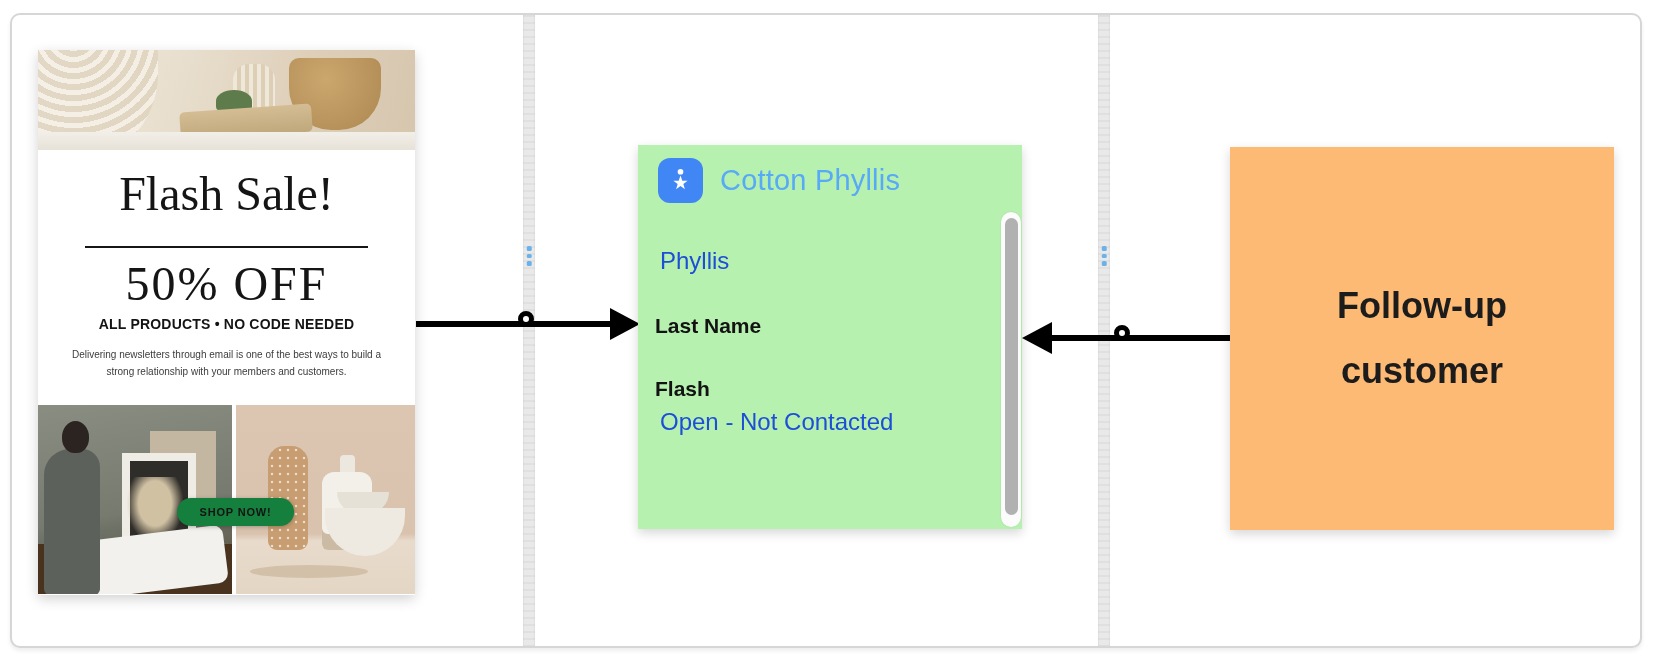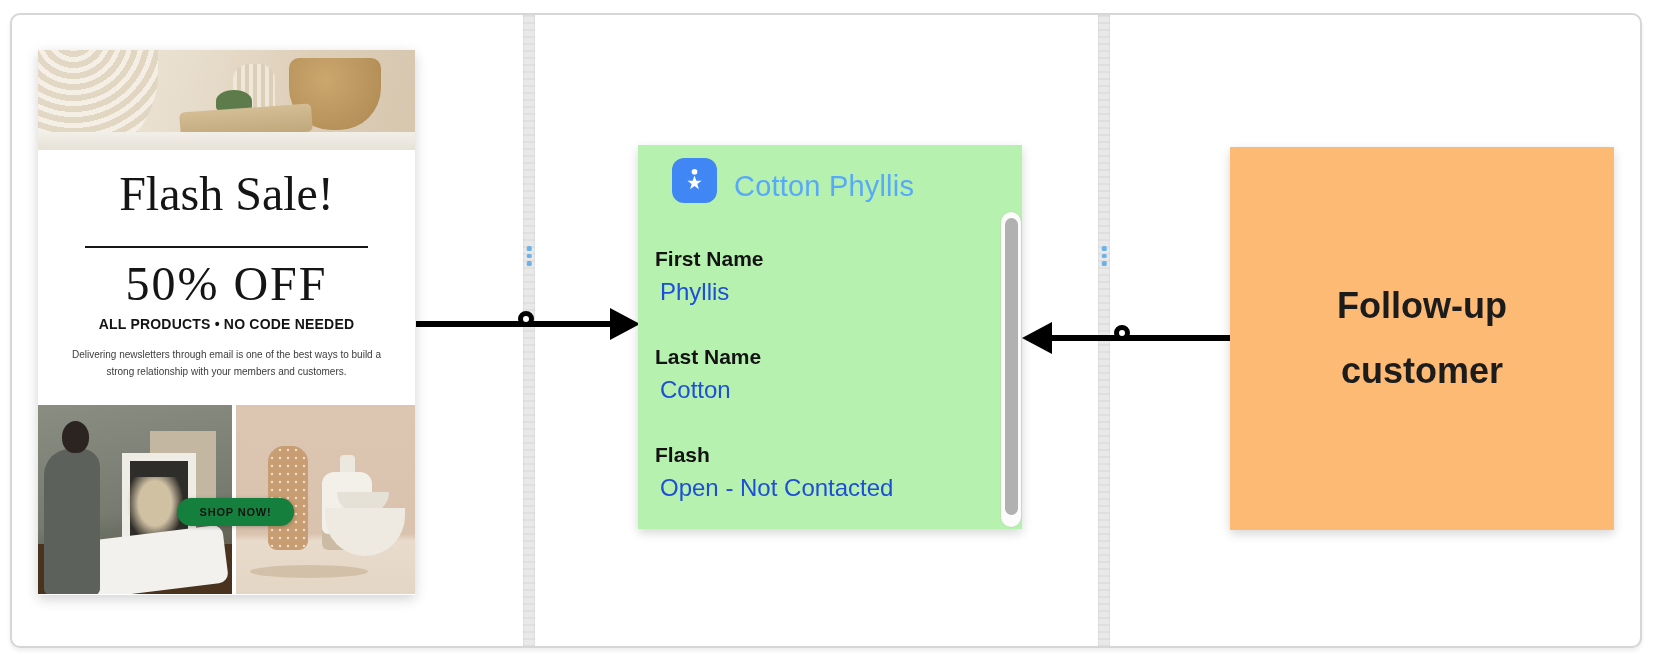--- a/index.html
+++ b/index.html
@@ -90,21 +90,21 @@
   .conn-head-right { position:absolute; width:0; height:0;
               border-left:30px solid #000; border-top:16px solid transparent; border-bottom:16px solid transparent; }
   .conn-head-left { position:absolute; width:0; height:0;
               border-right:30px solid #000; border-top:16px solid transparent; border-bottom:16px solid transparent; }
   .conn-circle { position:absolute; width:16px; height:16px; background:#fff;
               border:5px solid #000; border-radius:50%; }
 
   
   .contact-card { position:absolute; left:638px; top:145px; width:384px; height:384px;
               background:#b7f1af; box-shadow:0 4px 10px rgba(0,0,0,0.16); }
-  .contact-head { position:absolute; left:34px; top:13px; display:flex; align-items:flex-end; gap:17px; }
+  .contact-head { position:absolute; left:20px; top:13px; display:flex; align-items:center; gap:17px; }
   .contact-icon { width:45px; height:45px; border-radius:12px; background:#4186f5;
               display:flex; align-items:center; justify-content:center; }
   .contact-title { font-size:29px; font-weight:400; color:#58a9f7; letter-spacing:.2px; }
   .contact-fields { position:absolute; left:17px; top:102px; right:44px; }
   .field { margin-bottom:39px; }
   .field-label { font-size:21px; font-weight:700; color:#131313; margin-bottom:7px; }
   .field-value { font-size:24px; font-weight:400; color:#1d4ed8; padding-left:5px; }
   .cc-scroll-track { position:absolute; right:1px; top:67px; width:20px; height:315px;
               background:#fcfcfc; border-radius:10px; box-shadow:0 0 2px rgba(0,0,0,0.12); }
   .cc-scroll-thumb { position:absolute; left:3.5px; top:6px; width:13px; height:297px;
@@ -186,26 +186,24 @@
     <div class="contact-icon">
       <svg width="31" height="31" viewBox="0 0 24 24" aria-hidden="true">
         <circle cx="12" cy="5.2" r="2.2" fill="#ffffff"></circle>
         <polygon fill="#ffffff" points="12,8.2 13.4,12.1 17.5,12.2 14.2,14.7 15.4,18.7 12,16.3 8.6,18.7 9.8,14.7 6.5,12.2 10.6,12.1"></polygon>
       </svg>
     </div>
     <div class="contact-title">Cotton Phyllis</div>
   </div>
   <div class="contact-fields">
     <div class="field">
-      <div class="field-label">First Name</div>
       <div class="field-value">Phyllis</div>
     </div>
     <div class="field">
       <div class="field-label">Last Name</div>
-      <div class="field-value">Cotton</div>
     </div>
     <div class="field">
       <div class="field-label">Flash</div>
       <div class="field-value">Open - Not Contacted</div>
     </div>
   </div>
   <div class="cc-scroll-track">
     <div class="cc-scroll-thumb"></div>
   </div>
 </div>

